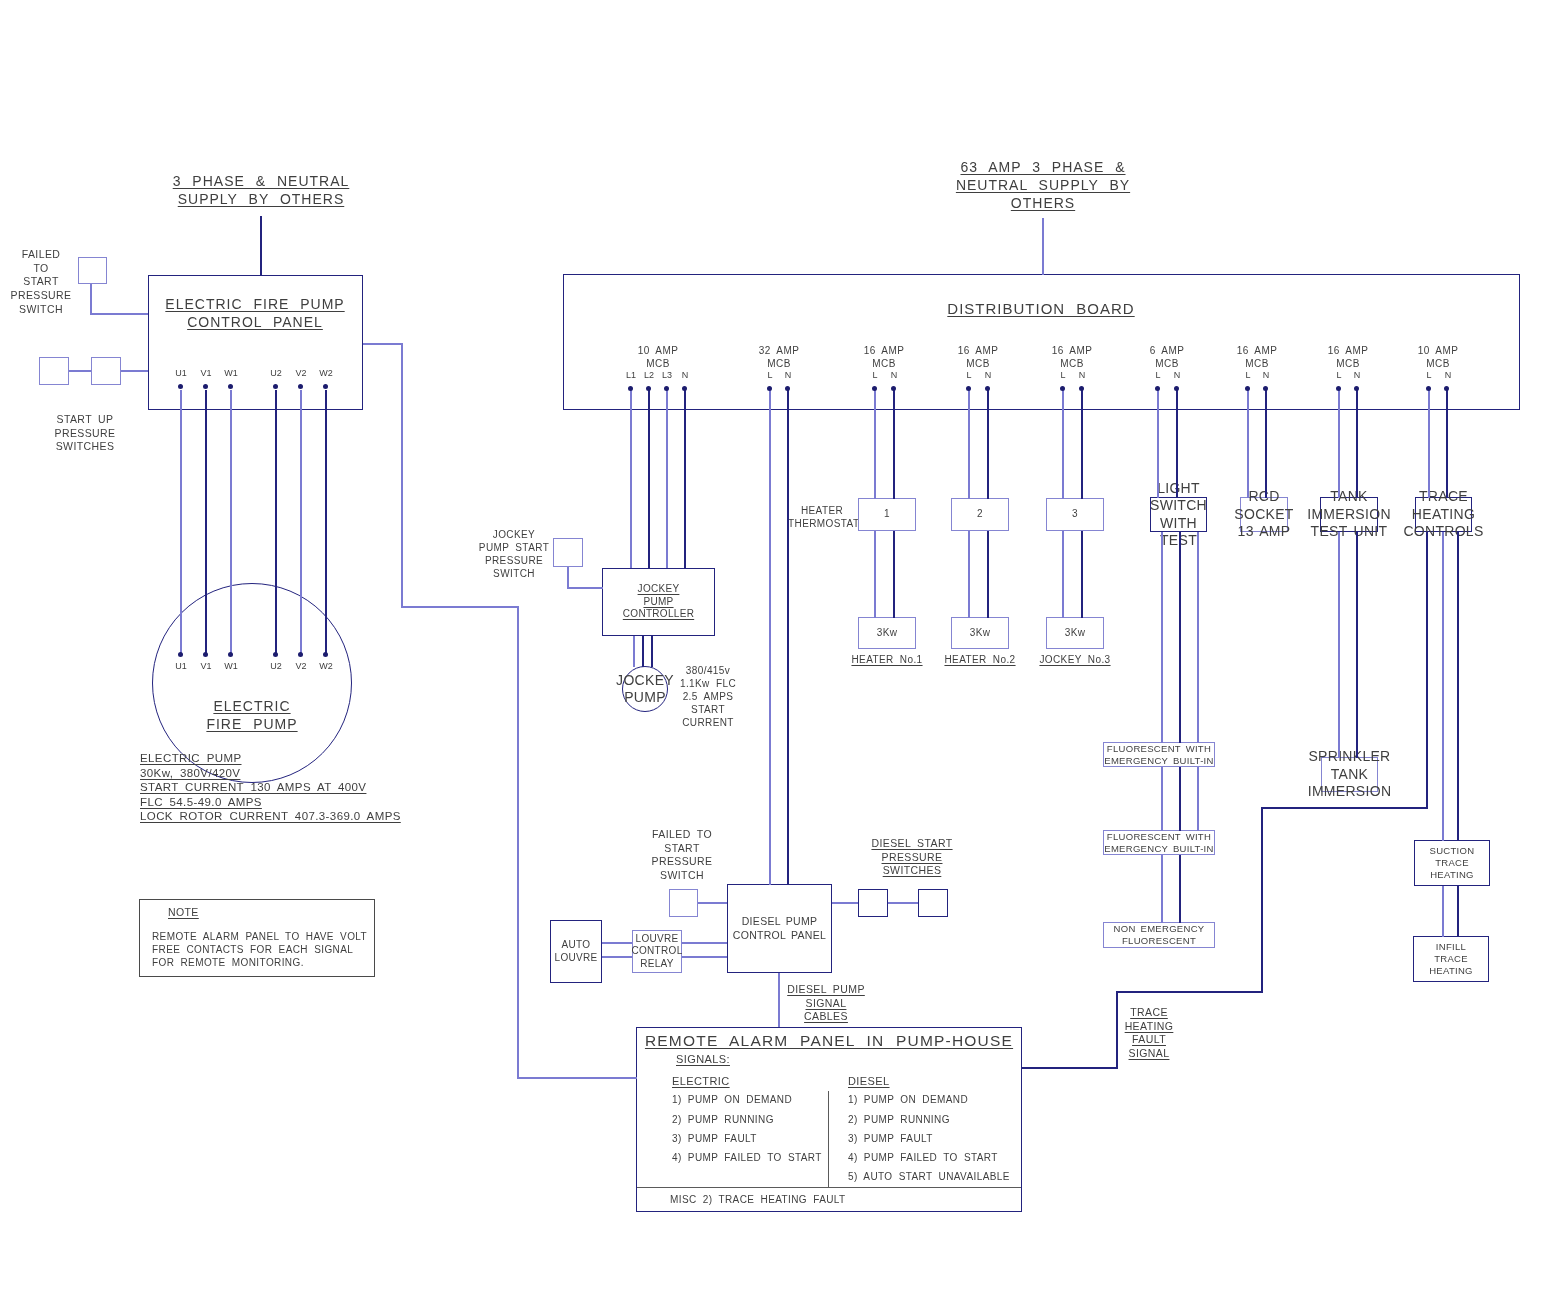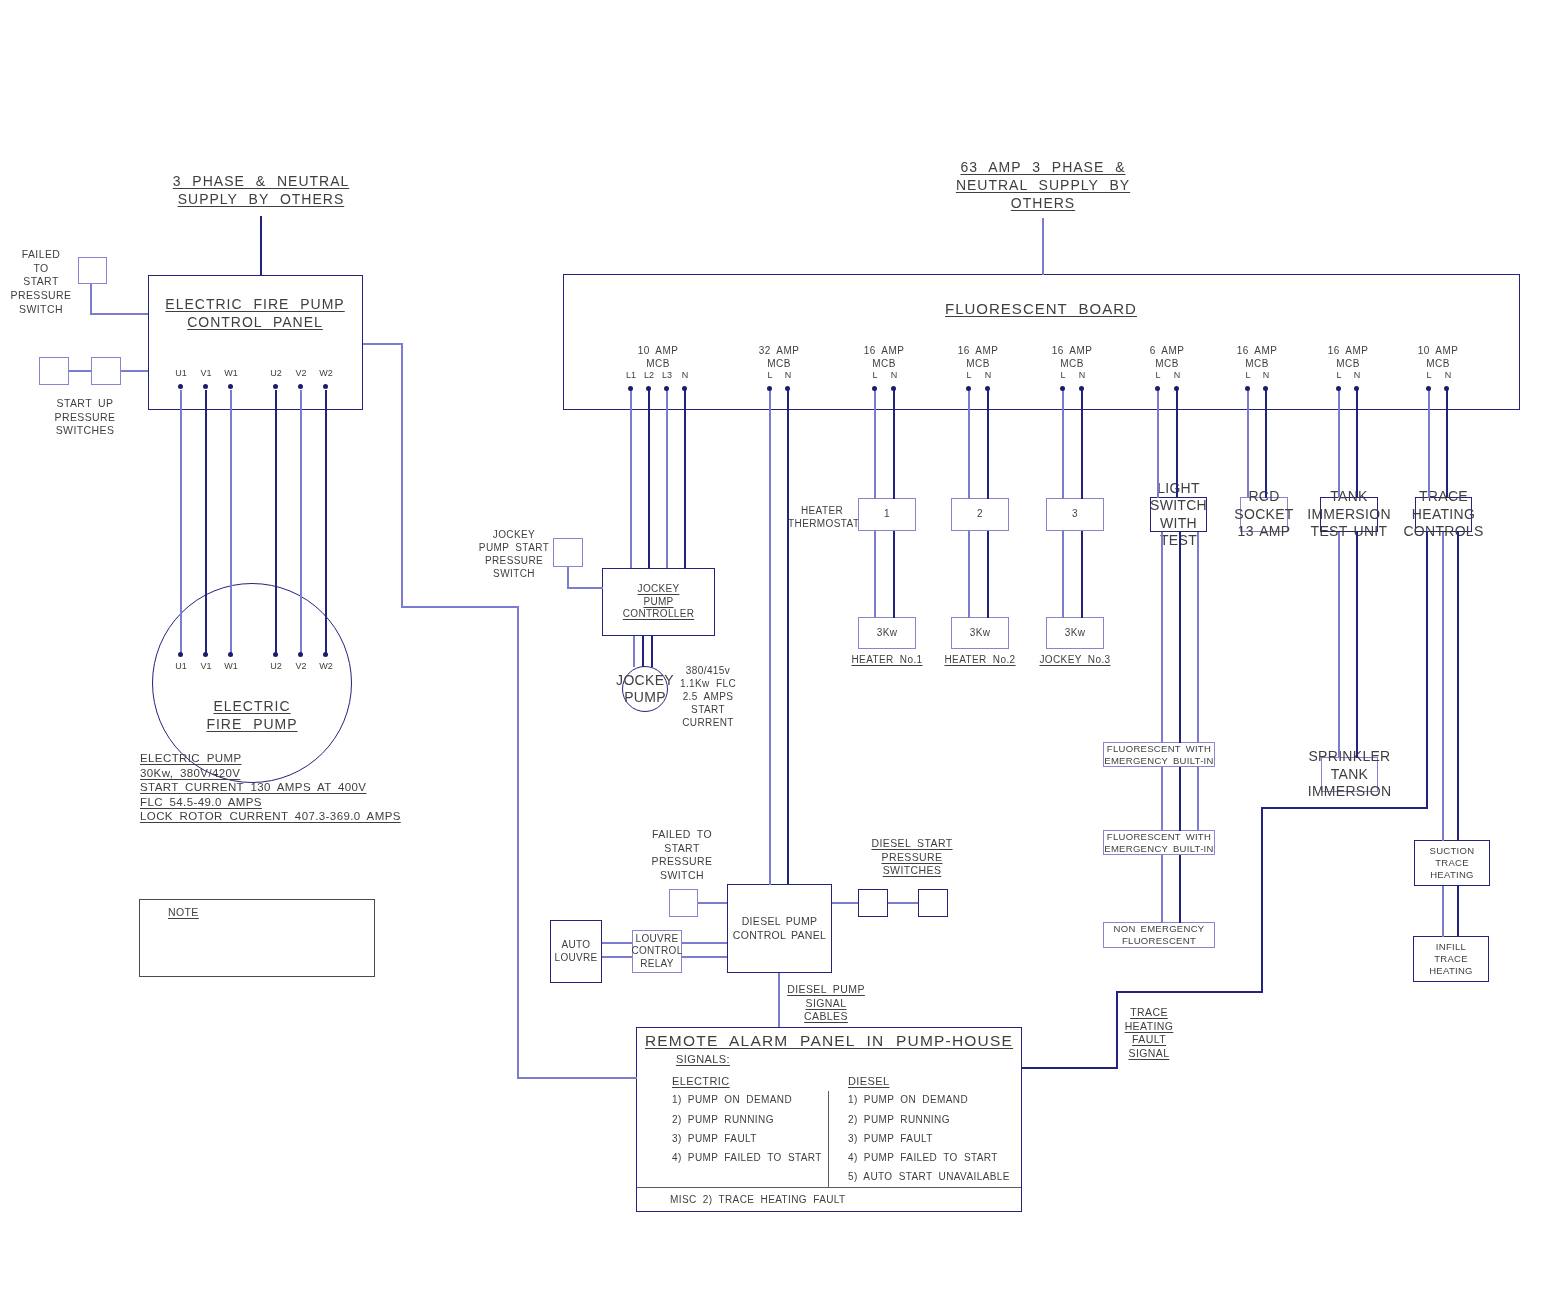--- a/index.html
+++ b/index.html
@@ -43,21 +43,21 @@
   <span class="term" style="left:316px;top:368px;">W2</span>
 
   <div class="lbl t105" style="left:8px;top:248px;width:66px;">FAILED
 TO
 START
 PRESSURE
 SWITCH</div>
   <div class="bx bxl" style="left:78px;top:257px;width:29px;height:27px;"></div>
   <div class="bx bxl" style="left:39px;top:357px;width:30px;height:28px;"></div>
   <div class="bx bxl" style="left:91px;top:357px;width:30px;height:28px;"></div>
-  <div class="lbl t105" style="left:25px;top:397px;width:120px;">START UP
+  <div class="lbl t105" style="left:25px;top:413px;width:120px;">START UP
 PRESSURE
 SWITCHES</div>
 
   <div class="bx round" style="left:152px;top:583px;width:200px;height:200px;border-width:1px;"></div>
   <div class="lbl big u" style="left:152px;top:697px;width:200px;">ELECTRIC
 FIRE PUMP</div>
   <span class="term" style="left:171px;top:661px;">U1</span>
   <span class="term" style="left:196px;top:661px;">V1</span>
   <span class="term" style="left:221px;top:661px;">W1</span>
   <span class="term" style="left:266px;top:661px;">U2</span>
@@ -65,26 +65,29 @@
   <span class="term" style="left:316px;top:661px;">W2</span>
 
   <div class="lbl left t115 u" style="left:140px;top:751px;width:300px;line-height:14.5px;">ELECTRIC PUMP
 30Kw, 380V/420V
 START CURRENT 130 AMPS AT 400V
 FLC 54.5-49.0 AMPS
 LOCK ROTOR CURRENT 407.3-369.0 AMPS</div>
 
   <div class="bx thin" style="left:139px;top:899px;width:236px;height:78px;border-color:#4a4a4a;"></div>
   <div class="lbl left t105 u" style="left:152px;top:906px;width:60px;margin-left:16px;">NOTE</div>
+  <div class="lbl left t10" style="left:152px;top:930px;width:220px;">REMOTE ALARM PANEL TO HAVE VOLT
+FREE CONTACTS FOR EACH SIGNAL
+FOR REMOTE MONITORING.</div>
 
   <div class="lbl big u" style="left:945px;top:158px;width:196px;">63 AMP 3 PHASE &amp;
 NEUTRAL SUPPLY BY
 OTHERS</div>
   <div class="bx" style="left:563px;top:274px;width:957px;height:136px;"></div>
-  <div class="lbl t15 u" style="left:941px;top:299px;width:200px;word-spacing:6px;letter-spacing:1px;">FLUORESCENT BOARD</div>
+  <div class="lbl t15 u" style="left:941px;top:299px;width:200px;word-spacing:6px;letter-spacing:1px;">DISTRIBUTION BOARD</div>
 
   <div class="lbl t10" style="left:626px;top:344px;width:64px;">10 AMP
 MCB</div>
   <div class="lbl t10" style="left:747px;top:344px;width:64px;">32 AMP
 MCB</div>
   <div class="lbl t10" style="left:852px;top:344px;width:64px;">16 AMP
 MCB</div>
   <div class="lbl t10" style="left:946px;top:344px;width:64px;">16 AMP
 MCB</div>
   <div class="lbl t10" style="left:1040px;top:344px;width:64px;">16 AMP

